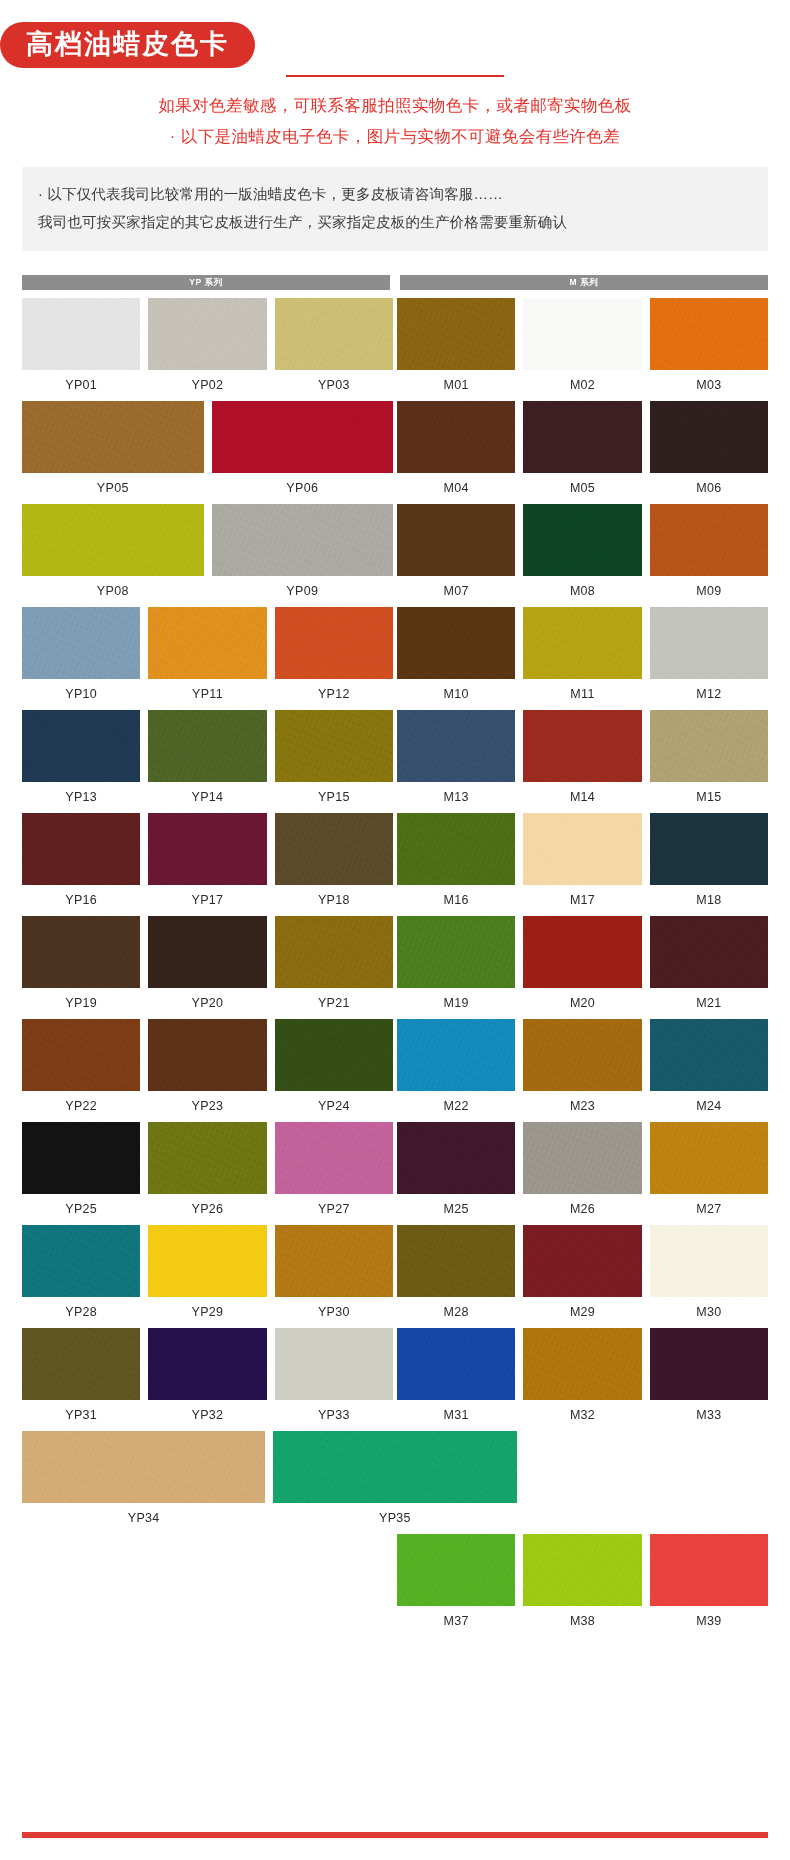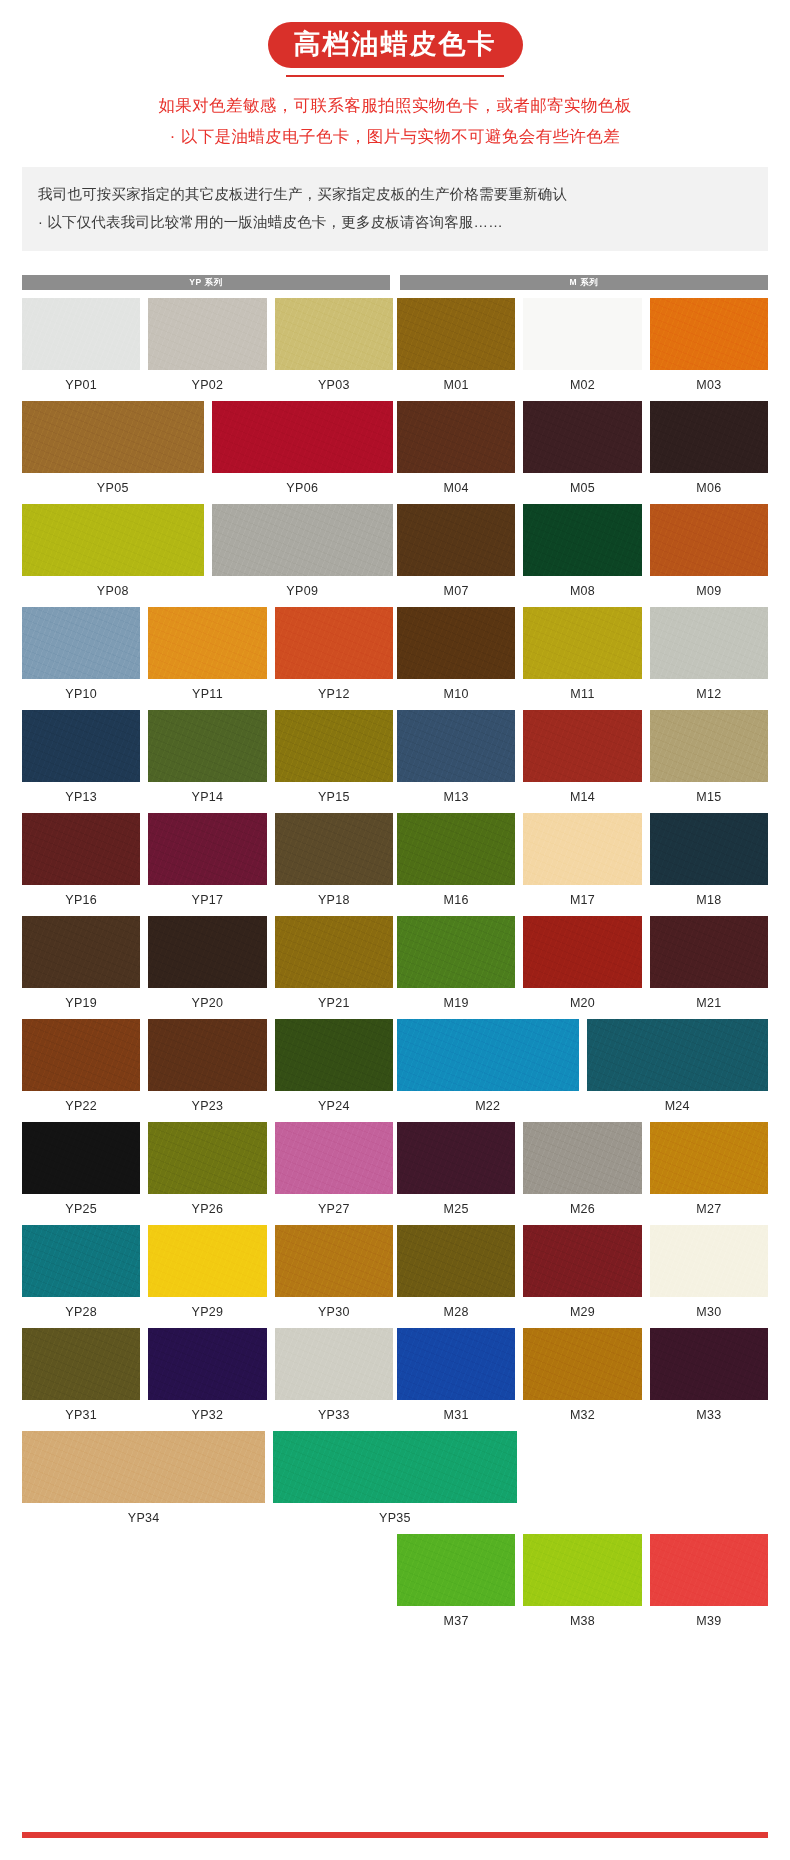--- a/index.html
+++ b/index.html
@@ -7,21 +7,21 @@
     width: 790px;
     background: #ffffff;
     font-family: "Liberation Sans", "DejaVu Sans", sans-serif;
   }
   body { width: 790px; height: 1860px; position: relative; overflow: hidden; }
 
   
   .title-wrap {
     width: 100%;
     padding-top: 22px;
-    text-align: center;
+    text-align: left;
   }
   .title-pill {
     display: inline-block;
     background: #d9302a;
     color: #ffffff;
     font-size: 27px;
     font-weight: bold;
     letter-spacing: 2px;
     padding: 7px 26px 9px 26px;
     border-radius: 26px;
@@ -131,22 +131,22 @@
   <div class="title-pill">高档油蜡皮色卡</div>
   <div class="title-rule"></div>
 </div>
 
 <div class="notice-red">
   <span class="line">如果对色差敏感，可联系客服拍照实物色卡，或者邮寄实物色板</span>
   <span class="line">·  以下是油蜡皮电子色卡，图片与实物不可避免会有些许色差</span>
 </div>
 
 <div class="notice-gray">
+  <span class="line">·  以下仅代表我司比较常用的一版油蜡皮色卡，更多皮板请咨询客服……</span>
   <span class="line">我司也可按买家指定的其它皮板进行生产，买家指定皮板的生产价格需要重新确认</span>
-  <span class="line">·  以下仅代表我司比较常用的一版油蜡皮色卡，更多皮板请咨询客服……</span>
 </div>
 
 <div class="grid-area">
   <div class="series-headers">
     <div class="series-bar">YP 系列</div>
     <div class="series-bar">M 系列</div>
   </div>
   <div id="grid-rows">
       <div class="row">
         <div class="half">
@@ -364,20 +364,24 @@
             <div class="chip" title="YP24" style="background-color: rgb(52, 78, 21);"></div>
             <span class="chip-label">YP24</span>
           </div>
         </div>
         <div class="half">
           <div class="cell">
             <div class="chip" title="M22" style="background-color: rgb(18, 139, 187);"></div>
             <span class="chip-label">M22</span>
           </div>
           <div class="cell">
+            <div class="chip" title="M23" style="background-color: rgb(163, 105, 15);"></div>
+            <span class="chip-label">M23</span>
+          </div>
+          <div class="cell">
             <div class="chip" title="M24" style="background-color: rgb(23, 89, 102);"></div>
             <span class="chip-label">M24</span>
           </div>
         </div>
       </div>
       <div class="row">
         <div class="half">
           <div class="cell">
             <div class="chip" title="YP25" style="background-color: rgb(19, 19, 19);"></div>
             <span class="chip-label">YP25</span>

